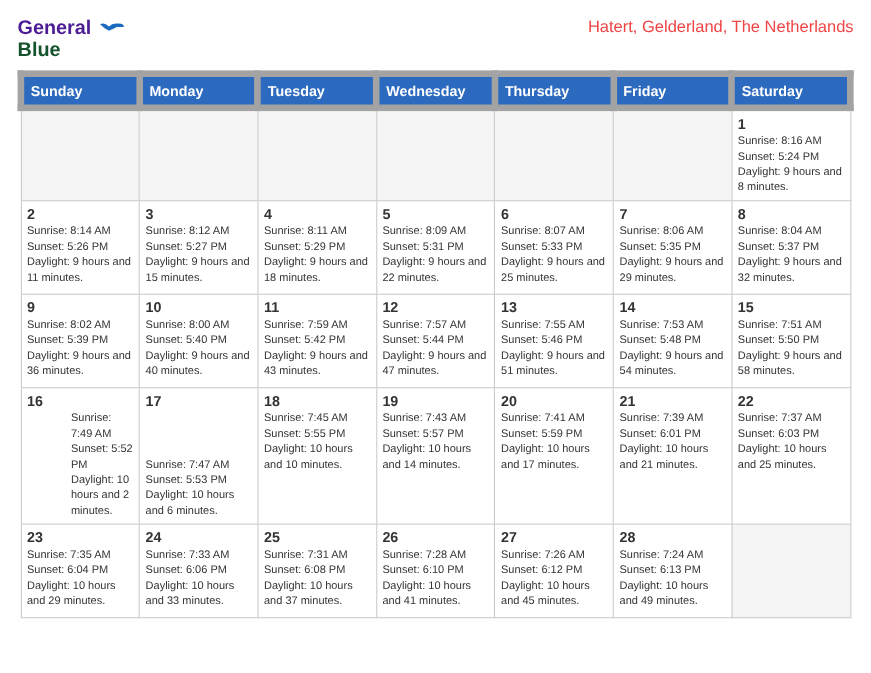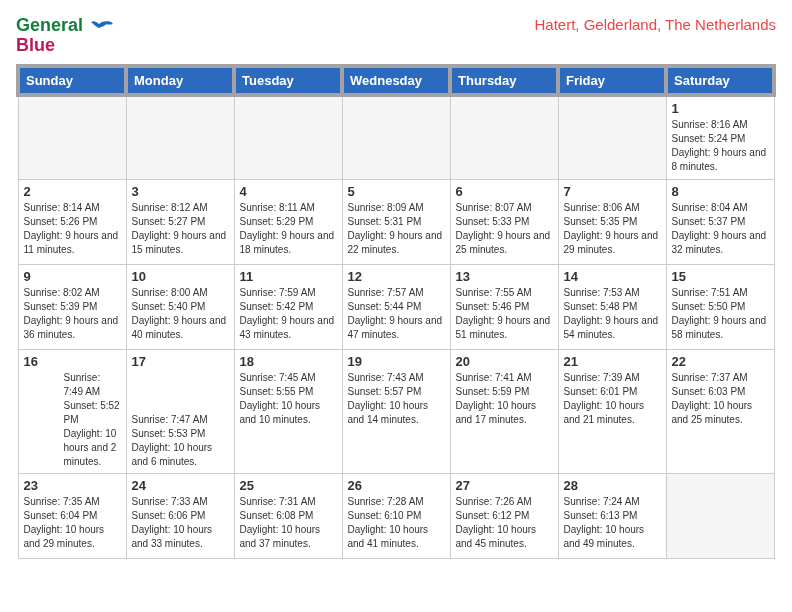--- a/index.html
+++ b/index.html
@@ -20,21 +20,21 @@
       display: flex;
       flex-direction: column;
       align-items: flex-start;
     }
     .logo-text {
       font-size: 18px;
       font-weight: bold;
       color: #333;
       line-height: 1.1;
     }
-    .logo-text span { color: #15803d; }
+    .logo-text span { color: #4c1d95; }
     .title-block {
       text-align: right;
     }
     .month-year {
       font-size: 32px;
       font-weight: bold;
       color: #222;
       line-height: 1.1;
     }
     .location {
@@ -46,21 +46,21 @@
       border-collapse: collapse;
       border: 1px solid #ccc;
     }
     .calendar th {
       background: #2b6abf;
       color: #fff;
       font-size: 13px;
       font-weight: bold;
       padding: 5px 6px;
       text-align: left;
-      border: 4px solid #a3a3a3;
+      border: 6px solid #a3a3a3;
     }
     .calendar td {
       vertical-align: top;
       border: 1px solid #ccc;
       padding: 4px 5px;
       width: 108px;
       min-height: 80px;
       font-size: 10.5px;
       color: #333;
       background: #fff;
@@ -83,21 +83,21 @@
       height: 85px;
     }
   </style>
 </head>
 <body>
 
 <div class="header">
   <div class="logo">
     <div style="display:flex;align-items:center;">
       <span class="logo-text">
-        <span>General</span><br><span style="color:#be185d;">Blue</span>
+        <span>General</span><br><span style="color:#14532d;">Blue</span>
       </span>
       <svg width="28" height="22" viewBox="0 0 28 22" style="margin-left:2px;margin-top:-10px;">
         <path d="M14 4 Q18 0 24 2 Q20 6 14 8 Q10 6 6 2 Q10 0 14 4Z" fill="#1a6abf"></path>
         <path d="M20 2 Q26 0 28 4 Q24 5 20 4Z" fill="#1a6abf"></path>
       </svg>
     </div>
   </div>
   <div class="title-block">
     <div class="location">Hatert, Gelderland, The Netherlands</div>
   </div>

